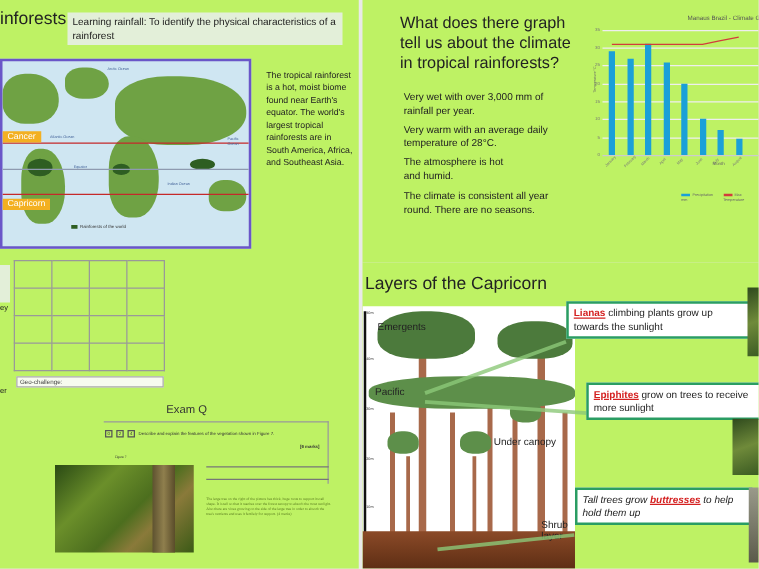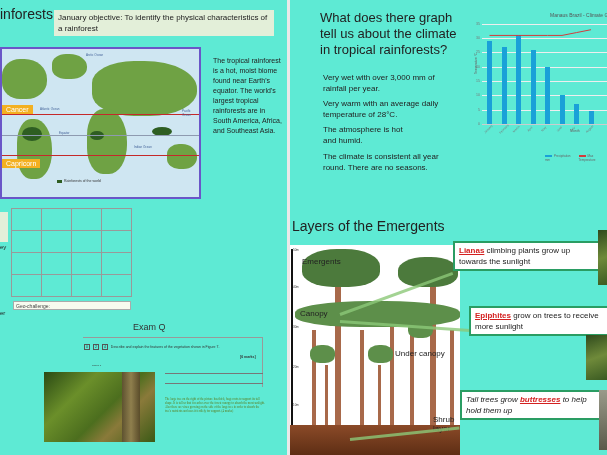--- a/index.html
+++ b/index.html
@@ -1,18 +1,18 @@
 <!DOCTYPE html>
 <html><head>
 <meta charset="utf-8">
 <style>
   * { box-sizing: border-box; margin: 0; padding: 0; }
   html, body { width: 607px; height: 455px; overflow: hidden; background: #e9e9e9; font-family: "Liberation Sans", sans-serif; }
   .collage { position: relative; width: 607px; height: 455px; }
-  .slide { position: absolute; background: #5eead4; overflow: hidden; }
+  .slide { position: absolute; background: #bef264; overflow: hidden; }
   #s1 { left: 0; top: 0; width: 287px; height: 200px; }
   #s2 { left: 0; top: 200px; width: 287px; height: 255px; }
   #s3 { left: 290px; top: 0; width: 317px; height: 210px; }
   #s4 { left: 290px; top: 210px; width: 317px; height: 245px; }
 
   
   .s1-title { position: absolute; left: 0; top: 6px; font-size: 14px; color: #222; }
   .objective { position: absolute; left: 54px; top: 10px; width: 220px; height: 26px; background: #e3efd9; font-size: 8px; line-height: 11px; padding: 2px 4px; color: #222; }
   .map { position: absolute; left: 0; top: 47px; width: 201px; height: 152px; border: 2px solid #6a56c8; background: #cfe6f2; overflow: hidden; }
   .map .land { position: absolute; background: #6fa244; border-radius: 40% 50% 45% 40%; }
@@ -72,21 +72,21 @@
   .arrow { position: absolute; height: 3px; background: rgba(140,200,120,0.8); transform-origin: left center; }
   .thumb { position: absolute; background: linear-gradient(160deg, #2f4a1d, #6f8a3a, #3a5a22); }
 </style>
 </head>
 <body>
 
 <div class="collage">
 
   <div class="slide" id="s1">
     <div class="s1-title">inforests</div>
-    <div class="objective">January objective: To identify the physical characteristics of a rainforest</div>
+    <div class="objective">Learning rainfall: To identify the physical characteristics of a rainforest</div>
     <div class="map">
       <div class="land" style="left:0;top:10px;width:45px;height:40px;"></div>
       <div class="land" style="left:50px;top:5px;width:35px;height:25px;"></div>
       <div class="land" style="left:90px;top:12px;width:105px;height:55px;"></div>
       <div class="land" style="left:15px;top:70px;width:35px;height:60px;"></div>
       <div class="land" style="left:85px;top:60px;width:40px;height:65px;"></div>
       <div class="land" style="left:165px;top:95px;width:30px;height:25px;"></div>
       <div class="dark" style="left:20px;top:78px;width:20px;height:14px;"></div>
       <div class="dark" style="left:88px;top:82px;width:14px;height:9px;"></div>
       <div class="dark" style="left:150px;top:78px;width:20px;height:9px;"></div>
@@ -212,21 +212,21 @@
       </div>
       <div class="xlabel">Month</div>
       <div class="legend-row">
         <span><span class="sw" style="background:#1aa0d8"></span><span>Precipitation mm</span></span>
         <span><span class="sw" style="background:#d23c3c"></span><span>Max Temperature</span></span>
       </div>
     </div>
   </div>
 
   <div class="slide" id="s4">
-    <div class="s4-title">Layers of the Emergents</div>
+    <div class="s4-title">Layers of the Capricorn</div>
     <div class="scene">
       <div class="scale"></div>
       <div class="scale-tick" style="top:3px">50m</div>
       <div class="scale-tick" style="top:40px">40m</div>
       <div class="scale-tick" style="top:80px">30m</div>
       <div class="scale-tick" style="top:120px">20m</div>
       <div class="scale-tick" style="top:158px">10m</div>
       <div class="trunkv" style="left:45px;top:40px;width:6px;height:150px;"></div>
       <div class="trunkv" style="left:140px;top:40px;width:6px;height:150px;"></div>
       <div class="trunkv" style="left:22px;top:85px;width:4px;height:105px;"></div>
@@ -237,21 +237,21 @@
       <div class="trunkv" style="left:35px;top:120px;width:3px;height:70px;"></div>
       <div class="trunkv" style="left:88px;top:120px;width:3px;height:70px;"></div>
       <div class="crown dark" style="left:12px;top:4px;width:78px;height:38px;"></div>
       <div class="crown dark" style="left:108px;top:12px;width:60px;height:30px;"></div>
       <div class="crown" style="left:5px;top:56px;width:165px;height:26px;"></div>
       <div class="crown" style="left:20px;top:100px;width:25px;height:18px;"></div>
       <div class="crown" style="left:78px;top:100px;width:25px;height:18px;"></div>
       <div class="crown" style="left:118px;top:75px;width:25px;height:18px;"></div>
       <div class="ground"></div>
       <div class="layer-lbl" style="left:12px;top:12px;">Emergents</div>
-      <div class="layer-lbl" style="left:10px;top:64px;">Canopy</div>
+      <div class="layer-lbl" style="left:10px;top:64px;">Pacific</div>
       <div class="layer-lbl" style="left:105px;top:104px;">Under canopy</div>
       <div class="layer-lbl" style="left:118px;top:170px;margin-left:25px;">Shrub layer</div>
     </div>
     <div class="arrow" style="left:50px;top:103px;width:120px;transform:rotate(-20deg);"></div>
     <div class="arrow" style="left:50px;top:110px;width:130px;transform:rotate(4deg);"></div>
     <div class="arrow" style="left:60px;top:228px;width:110px;transform:rotate(-6deg);"></div>
 
     <div class="callout" style="left:163px;top:31px;width:150px;">
       <span class="kw">Lianas</span><span> climbing plants grow up towards the sunlight</span>
     </div>

